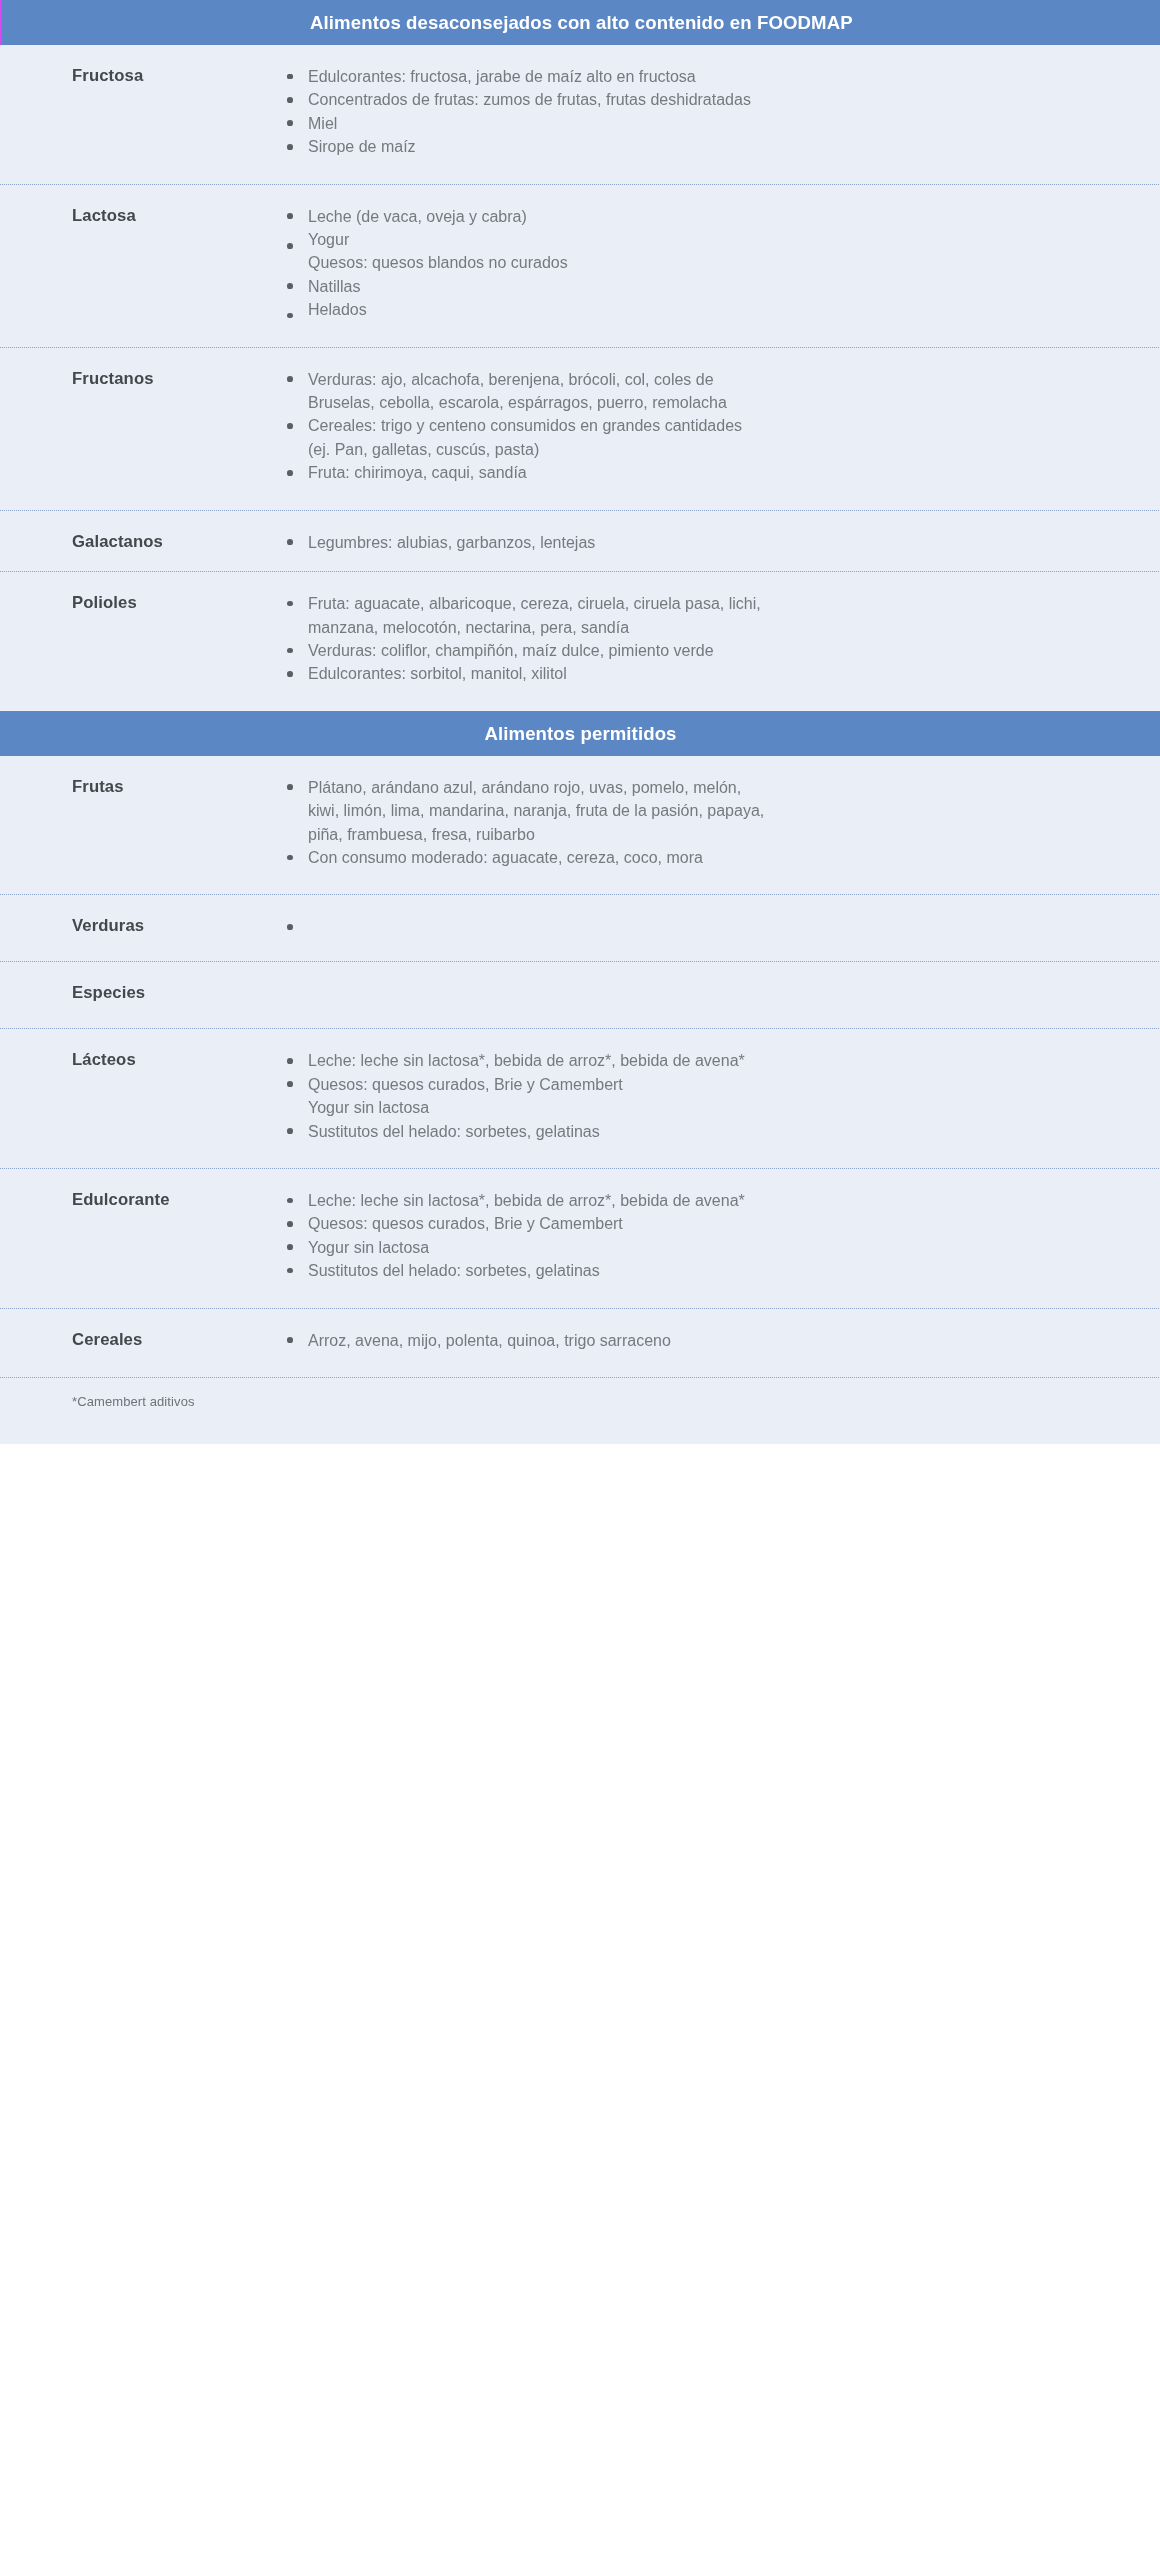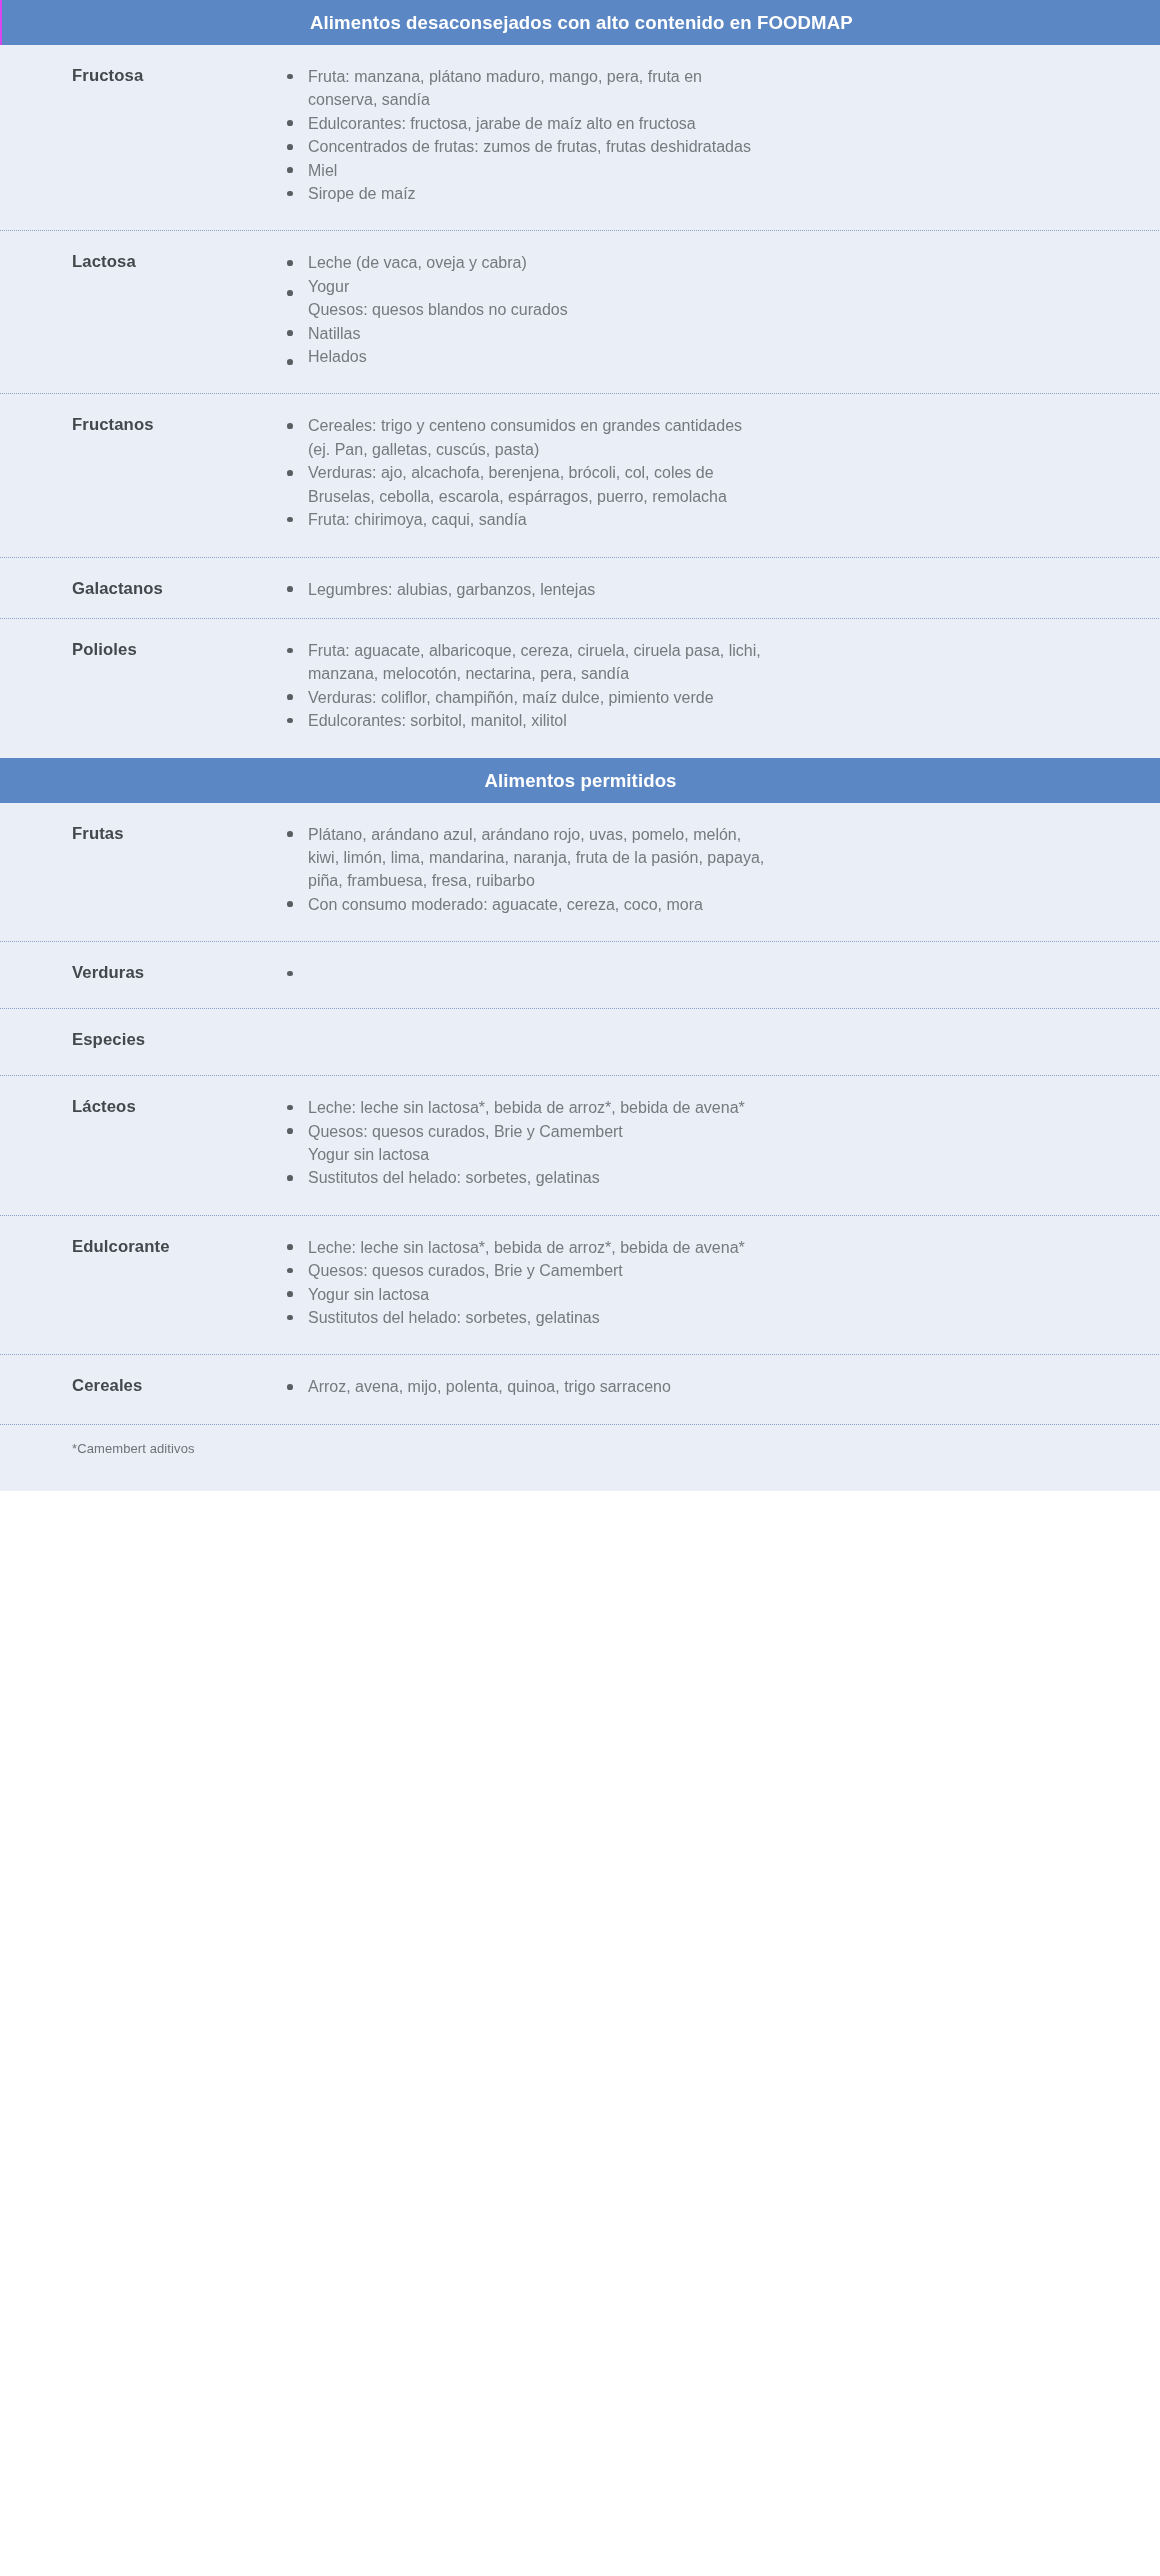--- a/index.html
+++ b/index.html
@@ -127,21 +127,21 @@
 
   <div class="rows">
 
     <div class="row">
       <div class="row-inner">
         <div class="cat-cell">
           <div class="cat-label">Fructosa</div>
         </div>
         <div class="items-cell">
           <ul class="items">
-            <li><span class="bullet"></span><span>Fruta: manzana, plátano maduro, mango, pera, fruta en conserva, sandía</span></li>
+            <li><span class="bullet"></span></li>
             <li><span class="bullet"></span><span>Edulcorantes: fructosa, jarabe de maíz alto en fructosa</span></li>
             <li><span class="bullet"></span><span>Concentrados de frutas: zumos de frutas, frutas deshidratadas</span></li>
             <li><span class="bullet"></span><span>Miel</span></li>
             <li><span class="bullet"></span><span>Sirope de maíz</span></li>
           </ul>
         </div>
       </div>
     </div>
     <div class="row-pad"></div>
     <hr class="divider">
@@ -165,22 +165,22 @@
     <div class="row-pad"></div>
     <hr class="divider">
 
     <div class="row">
       <div class="row-inner">
         <div class="cat-cell">
           <div class="cat-label">Fructanos</div>
         </div>
         <div class="items-cell">
           <ul class="items">
+            <li><span class="bullet"></span><span>Verduras: ajo, alcachofa, berenjena, brócoli, col, coles de Bruselas, cebolla, escarola, espárragos, puerro, remolacha</span></li>
             <li><span class="bullet"></span><span>Cereales: trigo y centeno consumidos en grandes cantidades (ej. Pan, galletas, cuscús, pasta)</span></li>
-            <li><span class="bullet"></span><span>Verduras: ajo, alcachofa, berenjena, brócoli, col, coles de Bruselas, cebolla, escarola, espárragos, puerro, remolacha</span></li>
             <li><span class="bullet"></span><span>Fruta: chirimoya, caqui, sandía</span></li>
           </ul>
         </div>
       </div>
     </div>
     <div class="row-pad"></div>
     <hr class="divider">
 
     <div class="row">
       <div class="row-inner">

